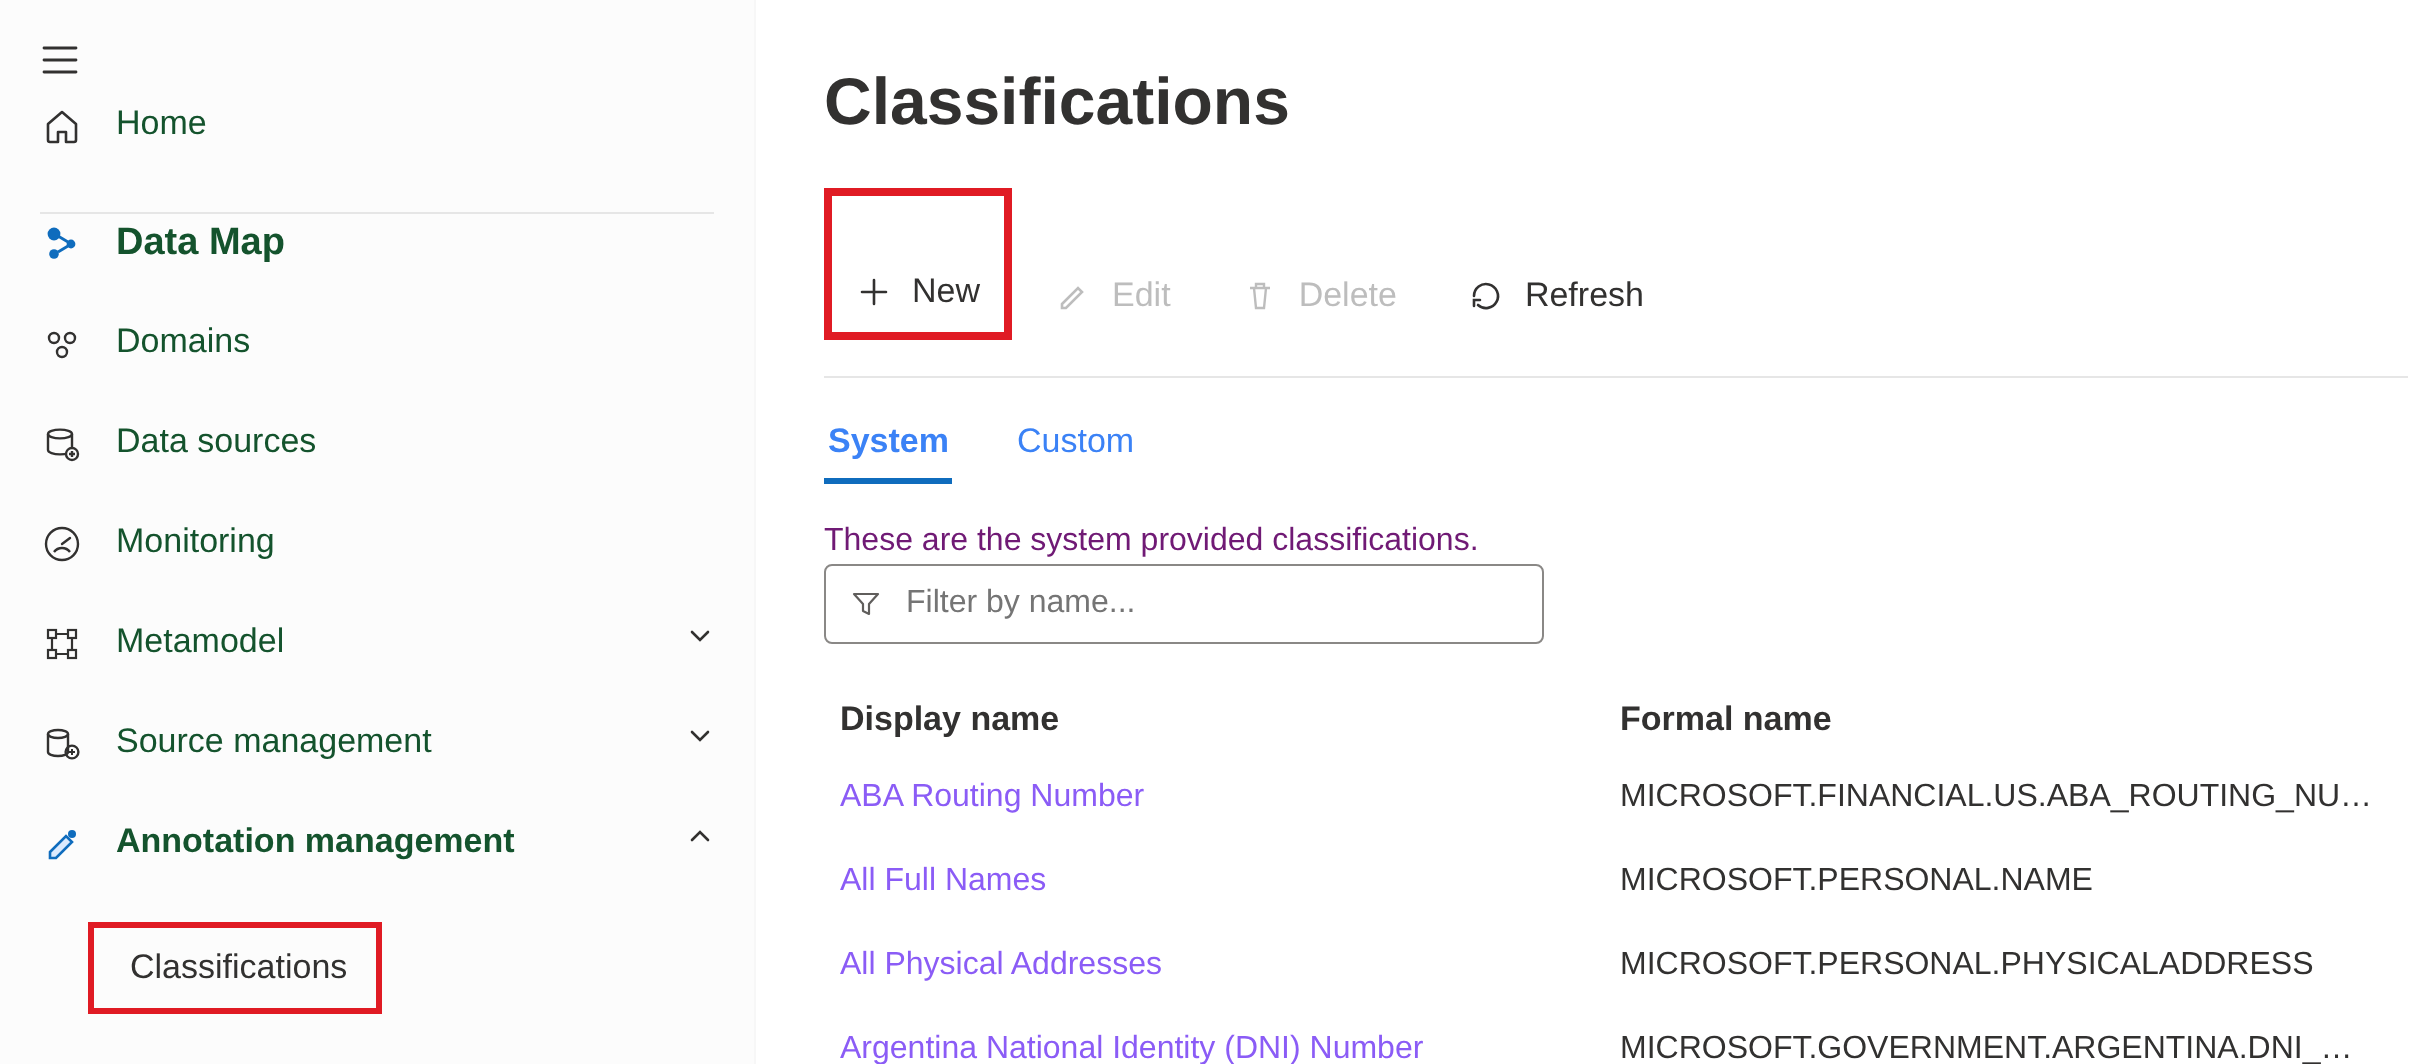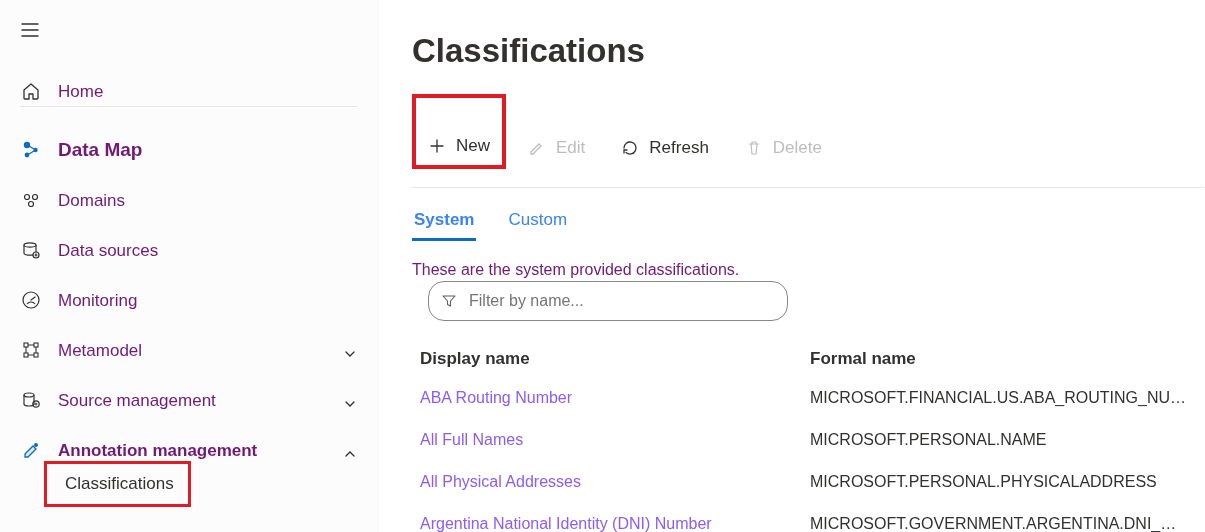--- a/index.html
+++ b/index.html
@@ -1,20 +1,20 @@
 <!DOCTYPE html>
 <html><head>
   <meta charset="utf-8">
   <style>
     * { box-sizing: border-box; margin: 0; padding: 0; }
     body { font-family: "Segoe UI", -apple-system, BlinkMacSystemFont, sans-serif; color: #323130; background: #fff; width: 1205px; height: 532px; overflow: hidden; display: flex; }
     .sidebar { width: 378px; background: #fcfcfc; height: 532px; border-right: 1px solid rgba(0,0,0,0.02); }
     .sidebar-inner { padding: 12px 0 0 0; }
     .hamburger-row { padding: 0 0 0 20px; height: 40px; display: flex; align-items: center; }
-    .nav-item { display: flex; align-items: flex-end; height: 50px; padding: 0 20px 0 20px; cursor: pointer; font-size: 17px; color: #701a75; }
+    .nav-item { display: flex; align-items: flex-start; height: 50px; padding: 0 20px 0 20px; cursor: pointer; font-size: 17px; color: #14532d; }
     .nav-item .icon { width: 22px; height: 22px; display:flex; align-items:center; justify-content:center; margin-right: 16px; flex-shrink:0; }
     .nav-label { flex: 1; white-space: nowrap; }
     .chevron { width: 14px; height: 14px; display:flex; align-items:center; justify-content:center; }
     .nav-divider { border: none; border-top: 1px solid #e6e6e6; margin: 4px 20px 4px 20px; }
     .section-label { font-weight: 600; font-size: 19px; }
     .subnav-item { display:flex; align-items:center; height: 46px; padding-left: 44px; font-size: 17px; cursor: pointer; position: relative; }
     .red-highlight-sub { border: 3px solid #e01b24; display:inline-flex; align-items:center; height:100%; padding: 0 14px 0 10px; position:relative; }
 
     .main { flex:1; padding: 32px 0 0 34px; position: relative; }
     .page-title { font-size: 33px; font-weight: 600; margin-bottom: 24px; }
@@ -22,21 +22,21 @@
     .toolbar-btn { display:inline-flex; align-items:center; gap:10px; font-size:17px; padding: 8px 14px; cursor:pointer; background:none; border:none; color:#323130;margin-top:32px; }
     .toolbar-btn.disabled { color:#bdbdbd; cursor:default; }
     .toolbar-btn .icon { width:18px; height:18px; display:flex; align-items:center; justify-content:center; }
     .new-highlight { border: 4px solid #e01b24; padding: 6px 12px; }
 
     .tabs { display:flex; gap: 30px; margin-top: 14px; margin-bottom: 20px; }
     .tab { font-size:17px; padding: 8px 2px; cursor:pointer; border-bottom: 3px solid transparent; font-weight:400; color:#3b82f6; }
     .tab.selected { font-weight:600; border-bottom-color:#0f6cbd; }
 
     .helper-text { font-size: 16px; color:#701a75; margin-bottom: 2px; }
-    .filter-wrap { width: 360px; border:1px solid #8a8886; border-radius:16px; height: 40px; display:flex; align-items:center; padding:0 12px; margin-bottom: 20px; margin-left: 16px; }
+    .filter-wrap { width: 360px; border:1px solid #8a8886; border-radius:4px; height: 40px; display:flex; align-items:center; padding:0 12px; margin-bottom: 20px; }
     .filter-wrap input { border:none; outline:none; font-size:16px; flex:1; background:transparent; }
     .filter-icon { width:16px; height:16px; margin-right:12px; display:flex; align-items:center; justify-content:center; color:#605e5c;}
 
     .table-head { display:flex; padding: 8px 0; }
     .col-display { width: 398px; font-weight:600; font-size:17px; padding-left:8px;}
     .col-formal  { flex:1; font-weight:600; font-size:17px;}
     .row { display:flex; align-items:center; height: 42px; }
     .row .val-display { width: 398px; color:#8b5cf6; font-size:16px; padding-left:8px; cursor:pointer; }
     .row .val-formal { flex:1; font-size:16px; color:#323130; white-space:nowrap; overflow:hidden; text-overflow:ellipsis; padding-right:10px;}
   </style>
@@ -185,37 +185,37 @@
 
     <button class="toolbar-btn disabled">
       <span class="icon">
         <svg width="18" height="18" viewBox="0 0 18 18" fill="none">
             <path d="M3 13l8-8 2 2-8 8H3v-2z" stroke="#bdbdbd" stroke-width="1.3"></path>
           </svg>
       </span>
       <span>Edit</span>
     </button>
 
+    <button class="toolbar-btn disabled">
+      <span class="icon">
+        <svg width="18" height="18" viewBox="0 0 18 18" fill="none">
+            <path d="M4 5h10M7 5V3h4v2M6 5l1 10h4l1-10" stroke="#bdbdbd" stroke-width="1.2"></path>
+          </svg>
+      </span>
+      <span>Delete</span>
+    </button>
+
     <button class="toolbar-btn">
       <span class="icon">
         <svg width="18" height="18" viewBox="0 0 18 18" fill="none">
             <path d="M3 9a6 6 0 1 1 2 4.5" stroke="#323130" stroke-width="1.3" stroke-linecap="round"></path>
             <path d="M3 14v-3h3" stroke="#323130" stroke-width="1.3" stroke-linecap="round"></path>
           </svg>
       </span>
       <span>Refresh</span>
-    </button>
-
-    <button class="toolbar-btn disabled">
-      <span class="icon">
-        <svg width="18" height="18" viewBox="0 0 18 18" fill="none">
-            <path d="M4 5h10M7 5V3h4v2M6 5l1 10h4l1-10" stroke="#bdbdbd" stroke-width="1.2"></path>
-          </svg>
-      </span>
-      <span>Delete</span>
     </button>
   </div>
 
   <div class="tabs">
     <div class="tab selected"><span>System</span></div>
     <div class="tab"><span>Custom</span></div>
   </div>
 
   <p class="helper-text">These are the system provided classifications.</p>
 

